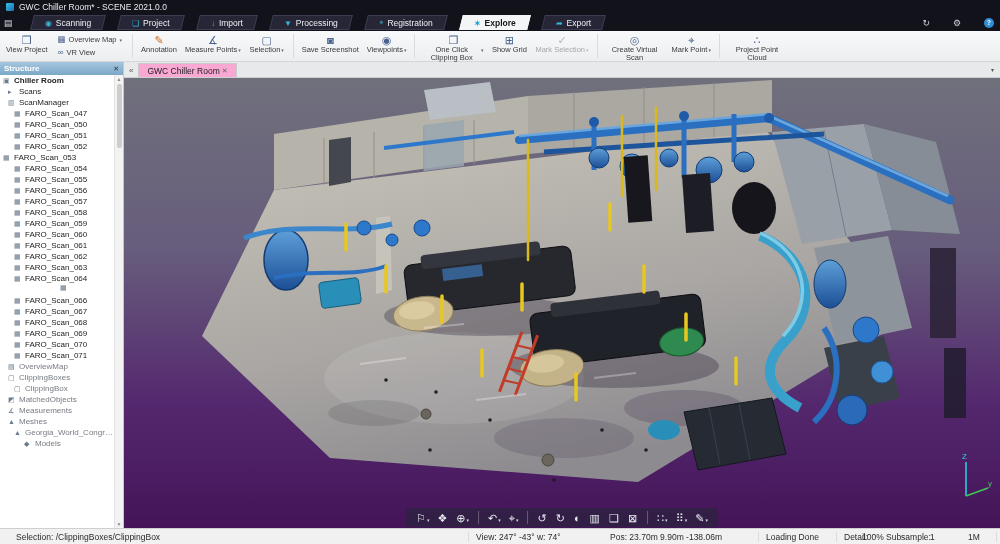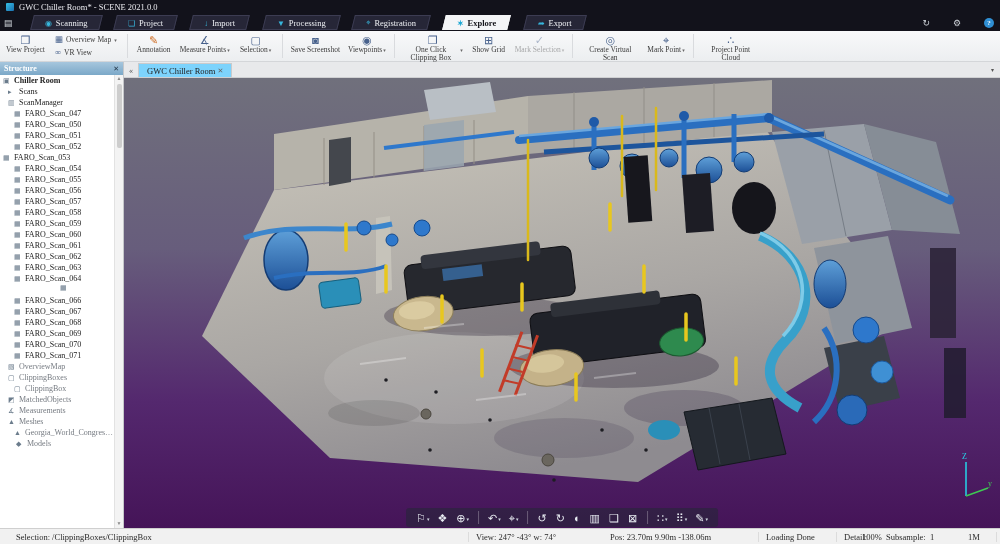--- a/index.html
+++ b/index.html
@@ -1,18 +1,18 @@
 <!DOCTYPE html>
 <html><head>
 <meta charset="utf-8">
 <style>
   * { box-sizing: border-box; margin:0; padding:0; }
   html,body { width:1000px; height:544px; overflow:hidden; }
   body { font-family:"Liberation Sans", sans-serif; background:#fff; position:relative; }
-  .app { width:1000px; height:544px; position:relative; background:#fff;font-family:Liberation Serif, serif; }
+  .app { width:1000px; height:544px; position:relative; background:#fff; }
 
   
   .titlebar { height:14px; background:#12121b; color:#e9e9ee; display:flex; align-items:center; padding:0 6px; font-size:8.5px; }
   .appicon { width:8px; height:8px; background:linear-gradient(135deg,#35c0e6,#1b6fb0); border-radius:1px; margin-right:5px; }
 
   
   .tabrow { height:17px; background:#12121b; display:flex; align-items:stretch; gap:15px; padding:1px 6px 1px 4px; }
   .qbtn { color:#cfd4da; font-size:9px; align-self:center; margin-right:4px; cursor:default; }
   .rtab { transform:skewX(-14deg); background:#262637; border:1px solid #3c3c52; display:flex; align-items:center; padding:0 12px; cursor:default; }
   .rtab-in { transform:skewX(14deg); display:flex; align-items:center; gap:4px; color:#eef0f4; font-size:8.5px; white-space:nowrap; }
@@ -54,21 +54,21 @@
   .trow.dim .tl { color:#767b82; }
   .vscroll { position:absolute; top:13px; right:0; bottom:0; width:9px; background:#f3f3f3; border-left:1px solid #e2e2e2; display:flex; flex-direction:column; align-items:center; }
   .sarrow { font-size:5px; color:#8a8a8a; line-height:8px; }
   .sthumb { width:5px; height:64px; background:#cdcdcd; border-radius:2px; margin:1px 0; }
   .vscroll .dn { margin-top:auto; }
 
   
   .main { flex:1; display:flex; flex-direction:column; }
   .doctabs { height:16px; background:#e8e9eb; border-bottom:1px solid #cfd0d2; display:flex; align-items:flex-end; }
   .collapse { font-size:8px; color:#555; margin:0 5px 2px; }
-  .doctab { background:#7dd3fc; border:1px solid #c9cacc; border-bottom:none; padding:2px 8px 1px; font-size:8.5px; color:#222; display:flex; align-items:center; gap:2px; }
+  .doctab { background:#f9a8d4; border:1px solid #c9cacc; border-bottom:none; padding:2px 8px 1px; font-size:8.5px; color:#222; display:flex; align-items:center; gap:2px; }
   .tclose { font-size:7px; color:#666; }
   .dtspacer { flex:1; }
   .dtcaret { font-size:6px; color:#555; margin:0 6px 4px; }
 
   .viewport { position:relative; flex:1; overflow:hidden; background:#54286e; }
   .scene { display:block; }
 
   
   .bbar { position:absolute; left:50%; bottom:1px; transform:translateX(-50%); background:rgba(35,40,52,.55); border-radius:3px; display:flex; align-items:center; gap:8px; padding:3px 10px; }
   .bbtn { display:flex; align-items:flex-end; gap:1px; color:#e8ecf2; cursor:default; }
@@ -416,21 +416,21 @@
           <div class="trow dim" style="padding-left: 8px;">
             <span class="tg">▲</span>
             <span class="tl">Meshes</span>
           </div>
 
           <div class="trow dim" style="padding-left: 14px;">
             <span class="tg">▲</span>
             <span class="tl">Georgia_World_Congress_Center_Chiller_Room</span>
           </div>
 
-          <div class="trow dim" style="padding-left: 16px;">
+          <div class="trow dim" style="padding-left: 24px;">
             <span class="tg">◆</span>
             <span class="tl">Models</span>
           </div>
         </div>
       <div class="vscroll">
         <span class="sarrow">▲</span>
         <div class="sthumb"></div>
         <span class="sarrow dn">▼</span>
       </div>
     </div>

